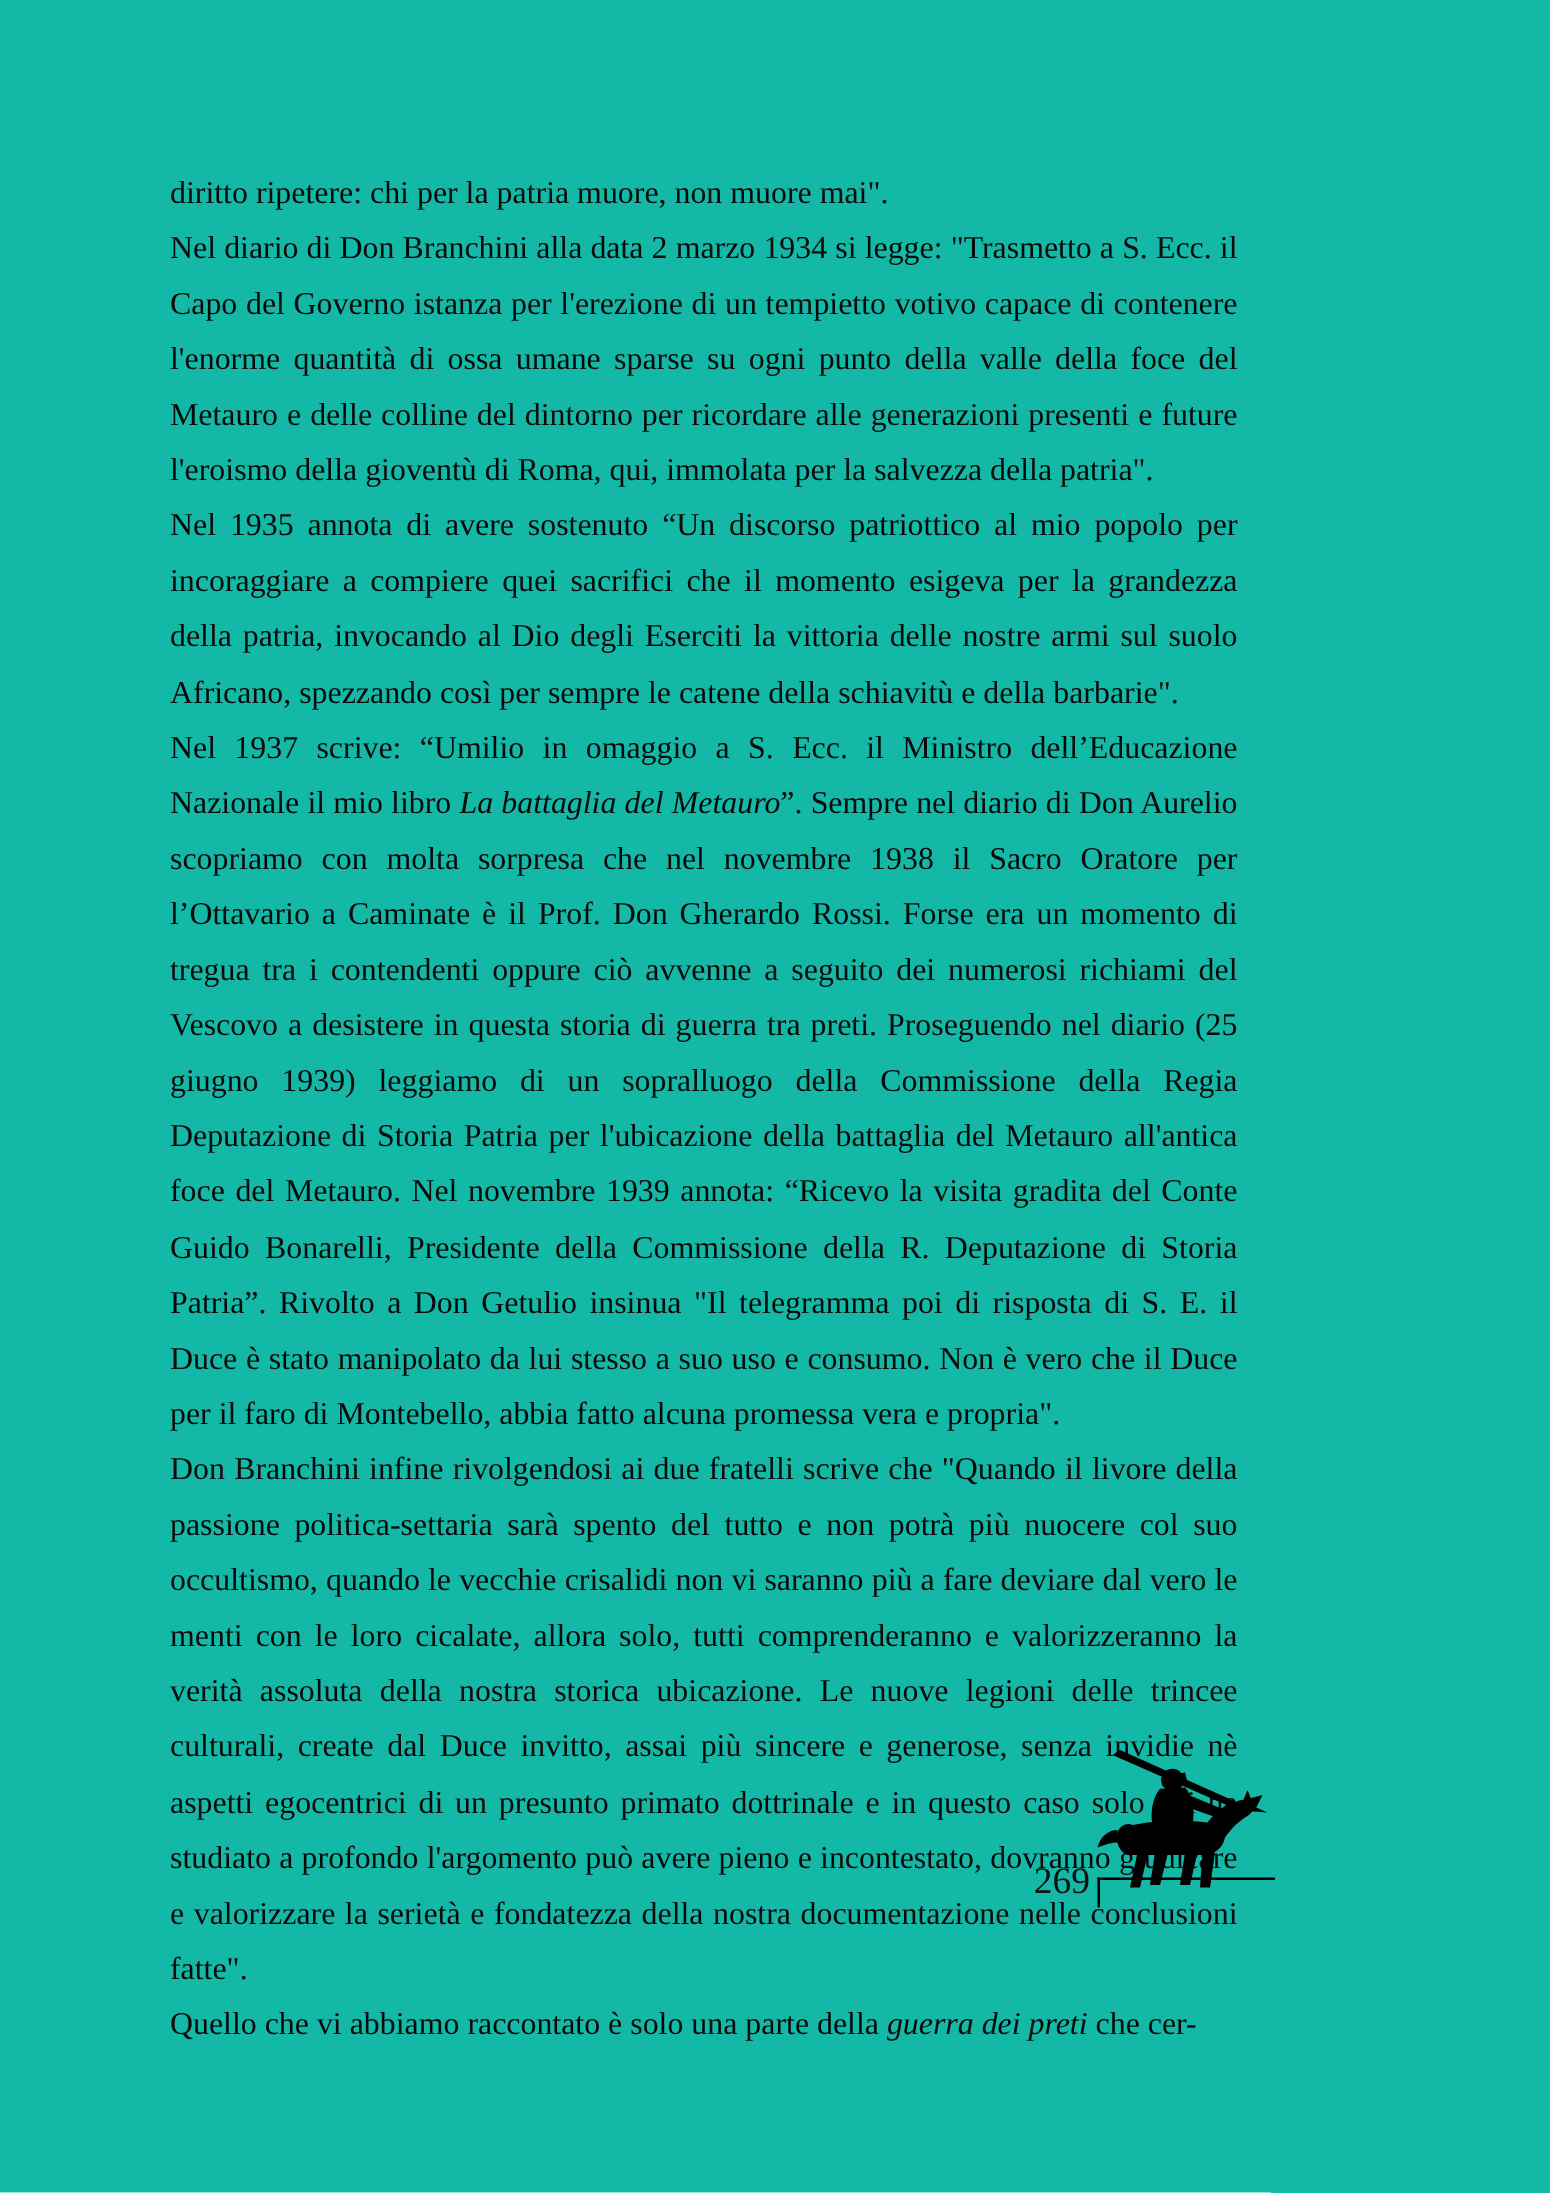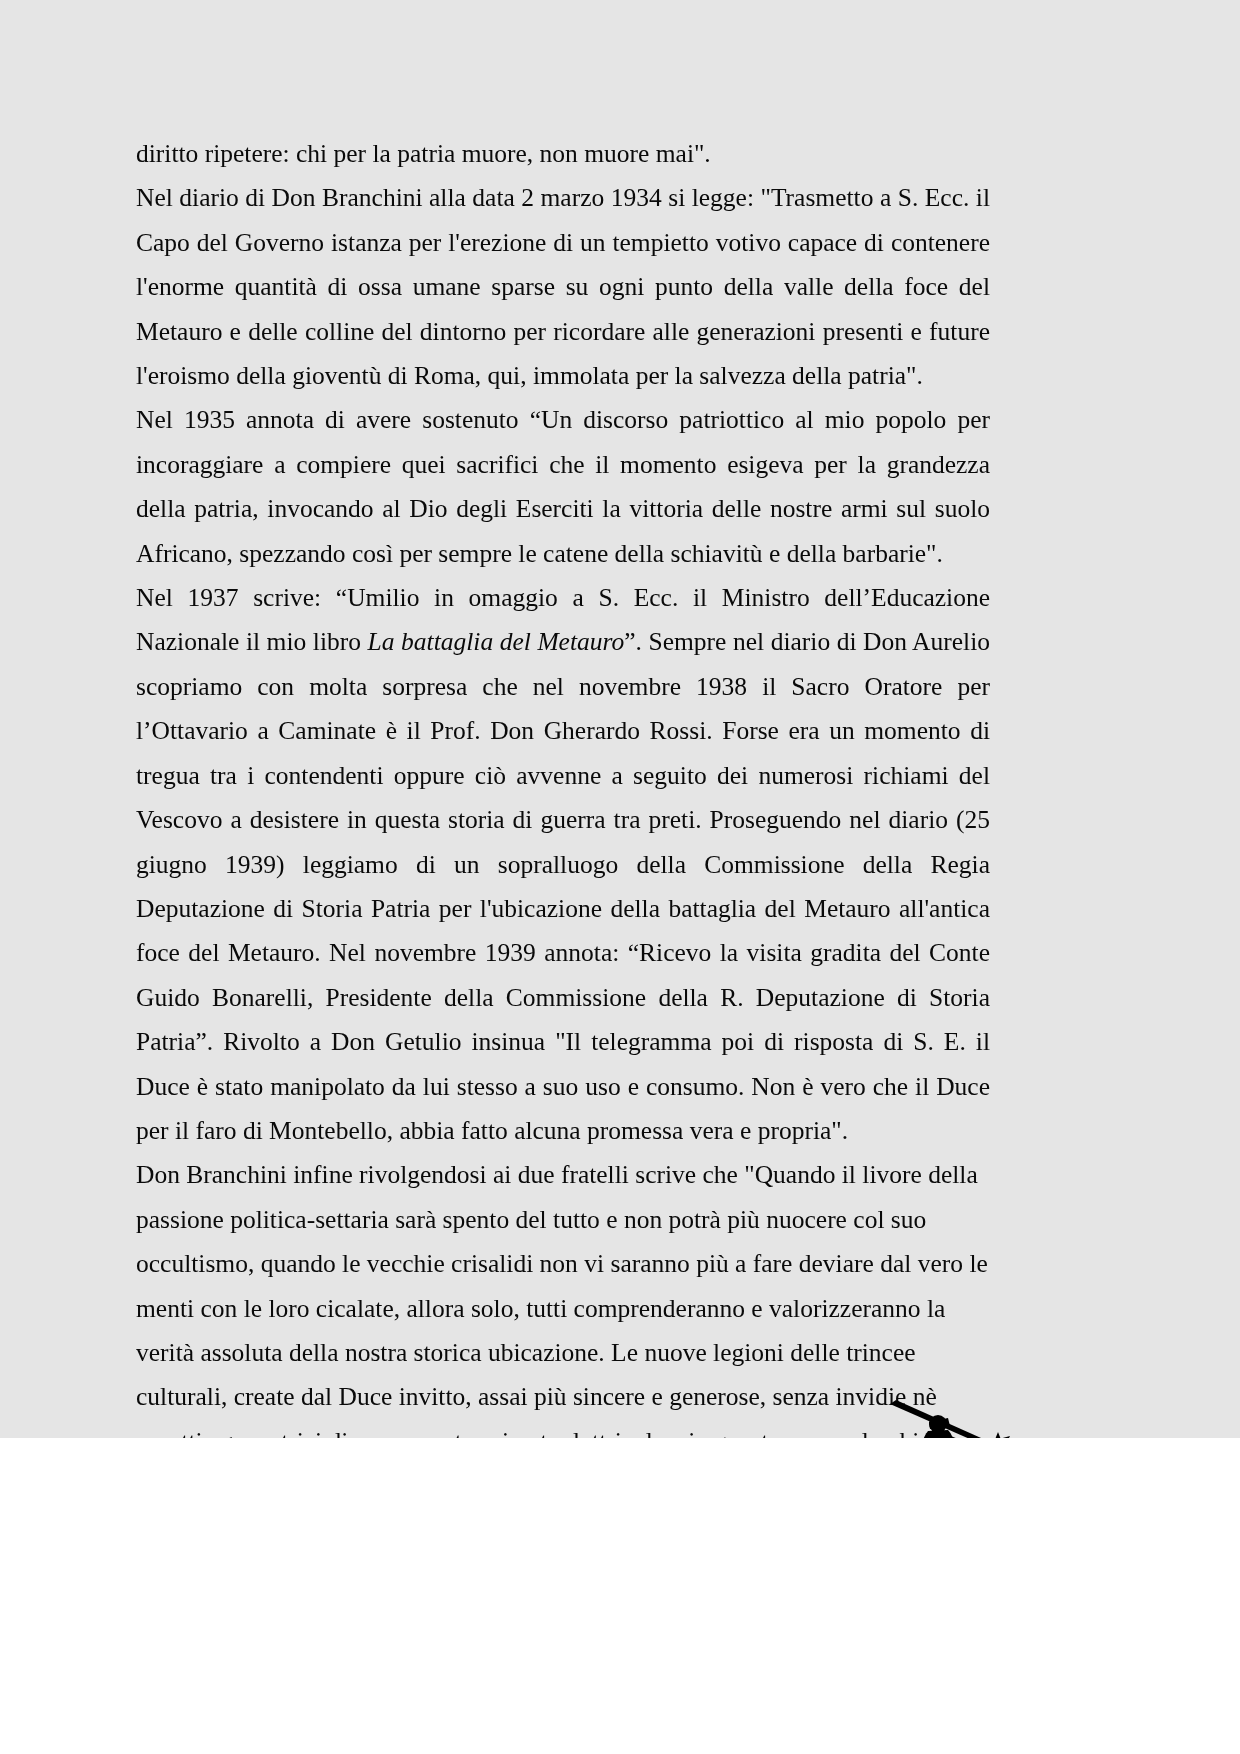--- a/index.html
+++ b/index.html
@@ -3,22 +3,22 @@
 <meta charset="utf-8">
 <style>
   html, body {
     margin: 0;
     padding: 0;
     background: #ffffff;
   }
   .page {
     position: relative;
     width: 1240px;
-    height: 1438px;
-    background: #e5e5e5;
+    height: 1754px;
+    background: #14b8a6;
     overflow: hidden;
     font-family: "Liberation Serif", "DejaVu Serif", serif;
     color: #000000;
   }
   .textblock {
     position: absolute;
     left: 136px;
     top: 132px;
     width: 854px;
     text-align: justify;
@@ -98,20 +98,21 @@
 <body>
 
 <div class="page">
 
   <div class="textblock">
       <p><span>diritto ripetere: chi per la patria muore, non muore mai".</span></p>
       <p><span>Nel diario di Don Branchini alla data 2 marzo 1934 si legge: "Trasmetto a S. Ecc. il Capo del Governo istanza per l'erezione di un tempietto votivo capace di contenere l'enorme quantità di ossa umane sparse su ogni punto della valle della foce del Metauro e delle colline del dintorno per ricordare alle generazioni presenti e future l'eroismo della gioventù di Roma, qui, immolata per la salvezza della patria".</span></p>
       <p><span>Nel 1935 annota di avere sostenuto “Un discorso patriottico al mio popolo per incoraggiare a compiere quei sacrifici che il momento esigeva per la grandezza della patria, invocando al Dio degli Eserciti la vittoria delle nostre armi sul suolo Africano, spezzando così per sempre le catene della schiavitù e della barbarie".</span></p>
       <p><span>Nel 1937 scrive: “Umilio in omaggio a S. Ecc. il Ministro dell’Educazione Nazionale il mio libro </span><span class="ital">La battaglia del Metauro</span><span>”. Sempre nel diario di Don Aurelio scopriamo con molta sorpresa che nel novembre 1938 il Sacro Oratore per l’Ottavario a Caminate è il Prof. Don Gherardo Rossi. Forse era un momento di tregua tra i contendenti oppure ciò avvenne a seguito dei numerosi richiami del Vescovo a desistere in questa storia di guerra tra preti. Proseguendo nel diario (25 giugno 1939) leggiamo di un sopralluogo della Commissione della Regia Deputazione di Storia Patria per l'ubicazione della battaglia del Metauro all'antica foce del Metauro. Nel novembre 1939 annota: “Ricevo la visita gradita del Conte Guido Bonarelli, Presidente della Commissione della R. Deputazione di Storia Patria”. Rivolto a Don Getulio insinua "Il telegramma poi di risposta di S. E. il Duce è stato manipolato da lui stesso a suo uso e consumo. Non è vero che il Duce per il faro di Montebello, abbia fatto alcuna promessa vera e propria".</span></p>
       <p><span>Don Branchini infine rivolgendosi ai due fratelli scrive che "Quando il livore della passione politica-settaria sarà spento del tutto e non potrà più nuocere col suo occultismo, quando le vecchie crisalidi non vi saranno più a fare deviare dal vero le menti con le loro cicalate, allora solo, tutti comprenderanno e valorizzeranno la verità assoluta della nostra storica ubicazione. Le nuove legioni delle trincee culturali, create dal Duce invitto, assai più sincere e generose, senza invidie nè aspetti egocentrici di un presunto primato dottrinale e in questo caso solo chi ha studiato a profondo l'argomento può avere pieno e incontestato, dovranno giudicare e valorizzare la serietà e fondatezza della nostra documentazione nelle conclusioni fatte".</span></p>
+      <p><span>Quello che vi abbiamo raccontato è solo una parte della </span><span class="ital">guerra dei preti</span><span> che cer-</span></p>
     </div>
 
   <div class="footer">
 
     <div class="emblem">
       <svg viewBox="0 0 160 120" xmlns="http://www.w3.org/2000/svg" aria-hidden="true">
         <g fill="#000000">
 
           <polygon points="28,6 34,2 128,44 126,49"></polygon>
 

